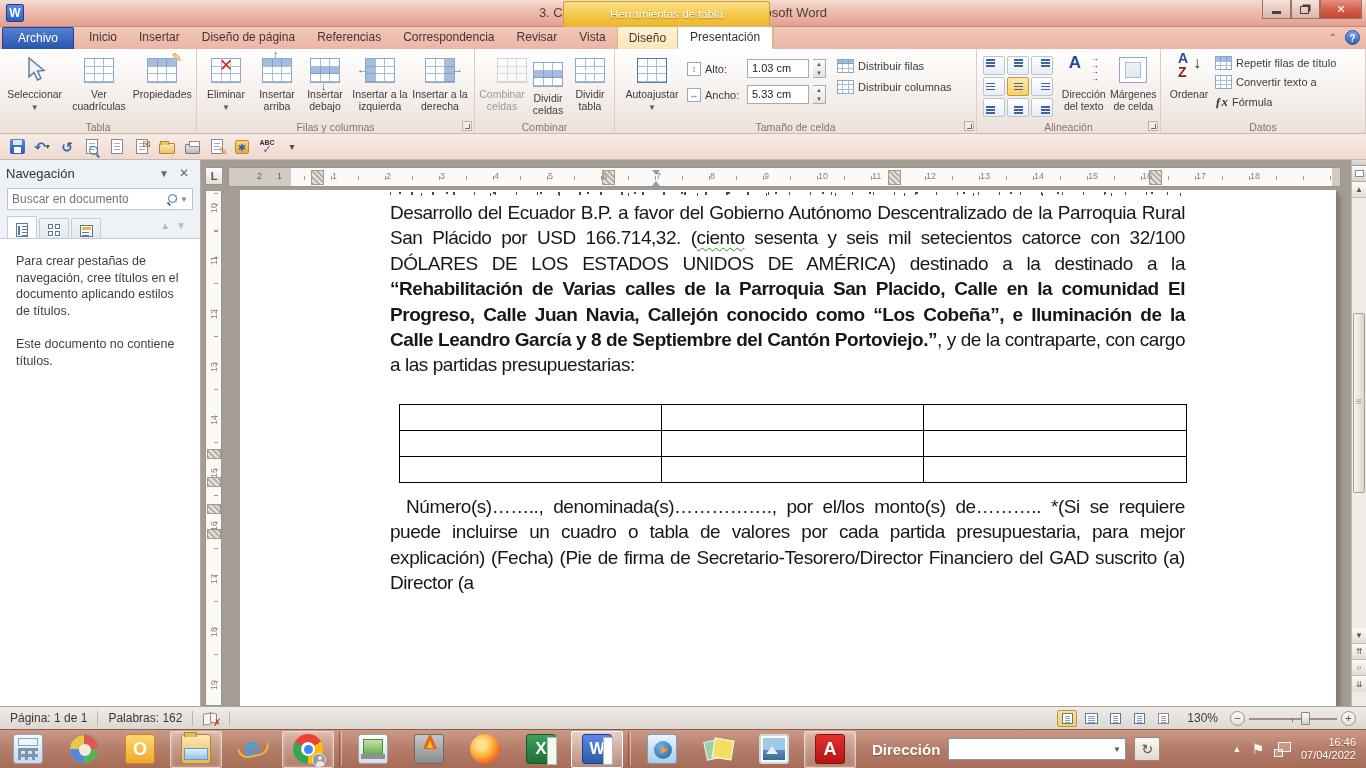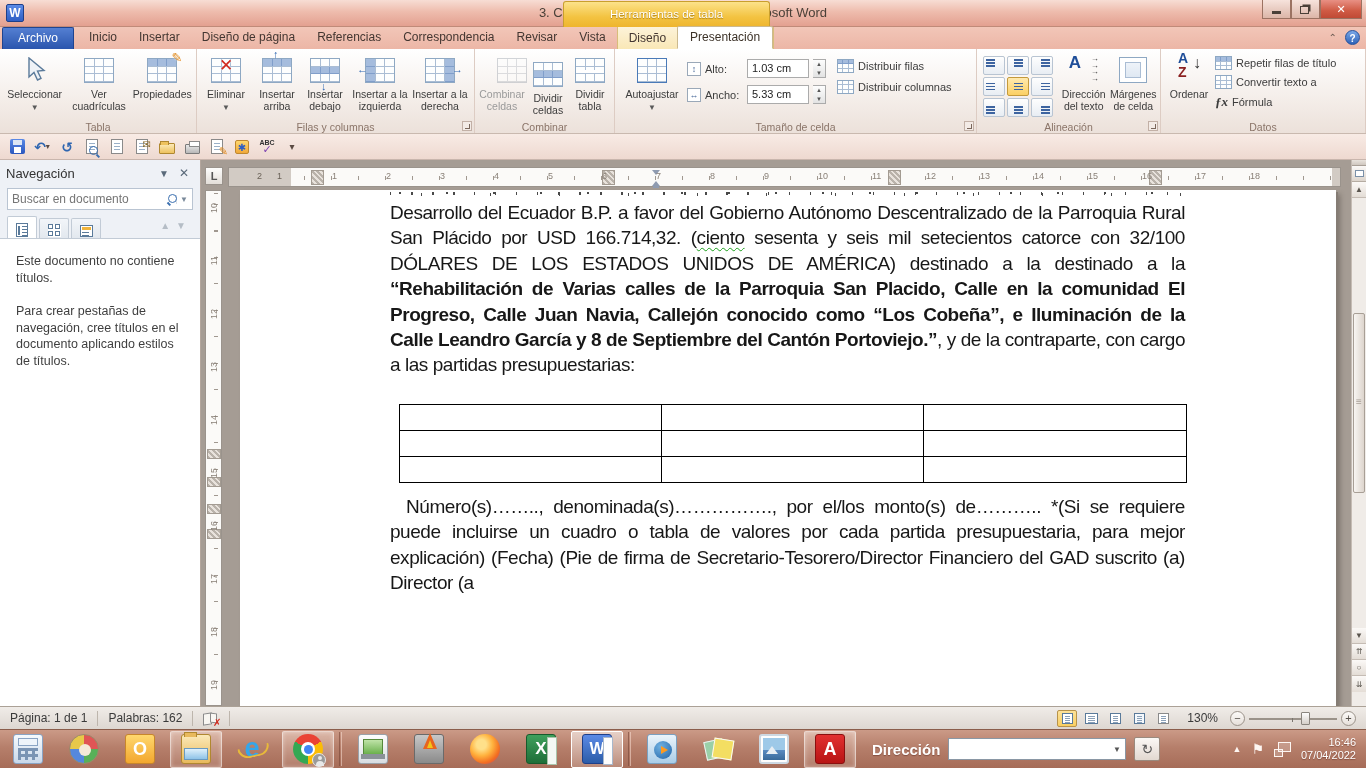--- a/index.html
+++ b/index.html
@@ -639,22 +639,22 @@
           <span></span>
           <span></span>
         </span>
       </div>
     <div class="ntab">
         <span class="ntab-i3"></span>
       </div>
     <div class="nav-arrows">▲▼</div>
   </div>
   <div class="nav-body">
+    <p class="nav-msg">Para crear pestañas de navegación, cree títulos en el documento aplicando estilos de títulos.</p>
     <p class="nav-msg">Este documento no contiene títulos.</p>
-    <p class="nav-msg">Para crear pestañas de navegación, cree títulos en el documento aplicando estilos de títulos.</p>
   </div>
 </div>
 
 <div class="viewport">
   <div class="lbox">L</div>
 
   <div class="h-ruler">
     <div class="h-margin-seg">
       <span class="rnum" style="left:28px;">2</span>
       <span class="rnum" style="left:48px;">1</span>

